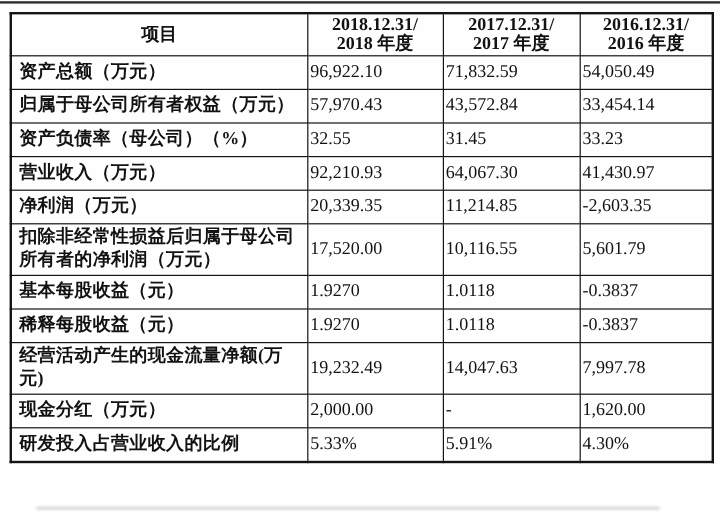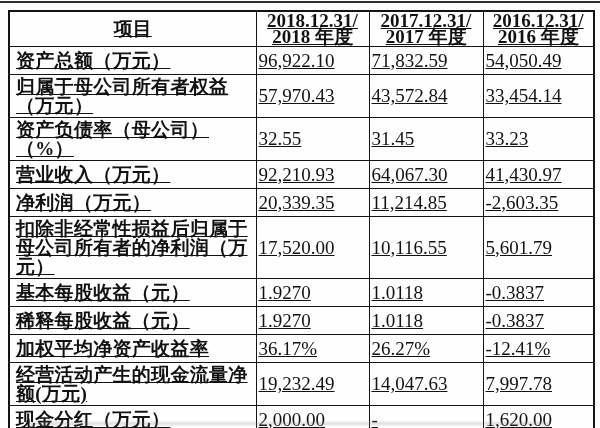--- a/index.html
+++ b/index.html
@@ -30,24 +30,23 @@
     table-layout: fixed;
     border: 2.5px solid var(--border);
   }
   col.c-item  { width: 247px; }
   col.c-y2018 { width: 113px; }
   col.c-y2017 { width: 114px; }
   col.c-y2016 { width: 111px; }
 
   th, td {
     border: 1.4px solid var(--border);
-    font-size: 19px;
+    font-size: 15px;
     overflow: hidden;
     vertical-align: middle;
-    text-decoration: underline;
   }
   thead tr { height: 35px; }
   tbody tr { height: 28px; }
   tbody tr.tall { height: 42px; padding-left: 32px; }
 
   th {
     font-weight: 700;
     text-align: center;
     line-height: 16px;
     padding: 1px 0;
@@ -148,26 +147,20 @@
         <td class="num">1.0118</td>
         <td class="num">-0.3837</td>
       </tr>
       <tr>
         <td class="label">稀释每股收益（元）</td>
         <td class="num">1.9270</td>
         <td class="num">1.0118</td>
         <td class="num">-0.3837</td>
       </tr>
       <tr>
-        <td class="label">加权平均净资产收益率</td>
-        <td class="num">36.17%</td>
-        <td class="num">26.27%</td>
-        <td class="num">-12.41%</td>
-      </tr>
-      <tr>
         <td class="label">经营活动产生的现金流量净额(万元)</td>
         <td class="num">19,232.49</td>
         <td class="num">14,047.63</td>
         <td class="num">7,997.78</td>
       </tr>
       <tr>
         <td class="label">现金分红（万元）</td>
         <td class="num">2,000.00</td>
         <td class="num">-</td>
         <td class="num">1,620.00</td>

